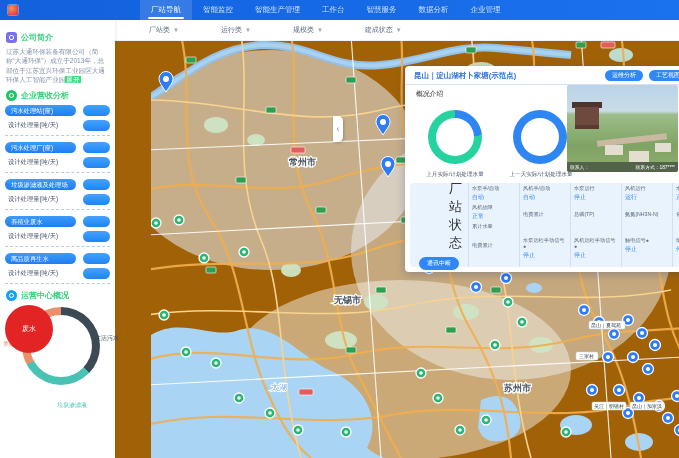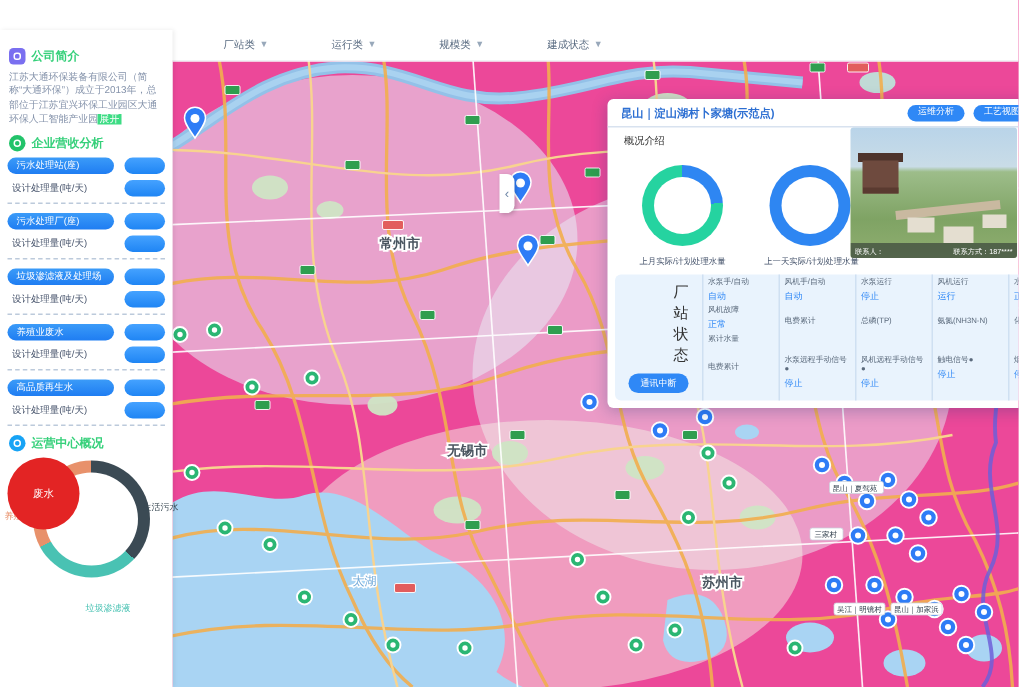--- a/index.html
+++ b/index.html
@@ -40,21 +40,21 @@
   .chart-wrap{position:relative;width:111px;height:102px;margin-top:2px;}
   .donut{position:absolute;left:17px;top:2px;width:78px;height:78px;border-radius:50%;background:conic-gradient(#3b4a54 0 37%,#49c2b3 37% 67%,#e8916b 67% 100%);}
   .donut::before{content:"";position:absolute;inset:8px;background:#fff;border-radius:50%;}
   .donut-center{position:absolute;inset:15px;background:#e32424;border-radius:50%;display:flex;align-items:center;justify-content:center;color:#fff;font-size:7px;z-index:1;}
   .pie-lab{position:absolute;font-size:6px;white-space:nowrap;}
   .pie-left{left:-2px;top:35px;color:#e8916b;}
   .pie-right{right:-3px;top:29px;color:#3b4a54;}
   .pie-bottom{left:52px;bottom:-3px;color:#49c2b3;}
 
   
-  .map{position:absolute;left:115px;top:40px;right:0;bottom:0;z-index:1;background:#ec4899;}
+  .map{position:absolute;left:115px;top:40px;right:0;bottom:0;z-index:1;background:#a16207;padding-left:36px;}
   svg text{font-family:"Liberation Sans",sans-serif;}
   .city{font-size:9px;font-weight:bold;fill:#4a5560;stroke:#fff;stroke-width:2.5px;paint-order:stroke;}
   .water-lab{font-size:8px;fill:#6fa8d8;stroke:#fff;stroke-width:2px;paint-order:stroke;}
   .stn-lab{font-size:5px;fill:#33414f;}
   .collapse-tab{position:absolute;left:333px;top:116px;width:10px;height:26px;background:#fff;border-radius:0 5px 5px 0;box-shadow:1px 1px 3px rgba(0,0,0,.2);z-index:3;display:flex;align-items:center;justify-content:center;color:#6f87a8;font-size:9px;cursor:pointer;}
 
   
   .popup{position:absolute;left:405px;top:66px;width:290px;height:206px;background:#fff;border-radius:4px;box-shadow:0 2px 10px rgba(30,60,120,.3);z-index:5;overflow:hidden;}
   .popup-title{font-size:7.5px;color:#2d6fd2;font-weight:bold;padding:5px 8px 3px 9px;border-bottom:1px solid #d8e2ef;white-space:nowrap;}
   .popup-btn{position:absolute;top:4px;height:11px;line-height:11px;padding:0 7px;background:#2f88f6;color:#fff;font-size:6px;border-radius:6px;cursor:pointer;white-space:nowrap;}
@@ -67,21 +67,21 @@
   .gauge-lab{position:absolute;top:105px;width:100px;text-align:center;font-size:5.6px;color:#45536b;white-space:nowrap;}
   .glab1{left:0;} .glab2{left:86px;}
   .photo{position:absolute;left:162px;top:19px;width:111px;height:87px;border-radius:2px;overflow:hidden;background:linear-gradient(180deg,#b9d4e9 0%,#c9dce7 30%,#9dbd8a 34%,#7fa364 70%,#8fae70 100%);cursor:pointer;}
   .photo .bldg{position:absolute;left:8px;top:22px;width:24px;height:22px;background:#6e4a3e;box-shadow:inset 0 -4px 0 #5a3a30;}
   .photo .roof{position:absolute;left:5px;top:17px;width:30px;height:6px;background:#4e342c;}
   .photo .path1{position:absolute;left:30px;top:52px;width:70px;height:6px;background:#c9b9a0;transform:rotate(-6deg);}
   .photo .pad{position:absolute;background:#e4ded0;}
   .photo-cap{position:absolute;left:0;right:0;bottom:0;height:10px;background:rgba(35,40,45,.55);display:flex;justify-content:space-between;align-items:center;padding:0 3px;color:#fff;font-size:4.8px;white-space:nowrap;}
   .status-box{position:absolute;left:5px;top:117px;height:84px;width:308px;background:#e9f3fd;border-radius:4px;display:flex;}
   .status-left{width:58px;flex:0 0 auto;display:flex;flex-direction:column;align-items:center;justify-content:center;gap:5px;}
-  .status-name{font-size:10px;color:#333;margin-left:39px;}
+  .status-name{font-size:13px;color:#333;margin-left:39px;}
   .status-badge{background:#2f88f6;color:#fff;font-size:6px;padding:2px 8px;border-radius:8px;white-space:nowrap;}
   .scol{width:51px;flex:0 0 auto;border-left:1px solid #cfe0f2;padding:3px 3px;box-sizing:border-box;display:flex;flex-direction:column;}
   .scell{flex:1;min-height:0;}
   .scell .lab{font-size:5.2px;color:#5b6a7c;line-height:1.15;}
   .scell .val{font-size:6px;color:#2f88f6;margin-top:1px;}
   .scol.four .scell{flex:none;height:19px;}
 </style>
 </head>
 <body>
 
@@ -259,20 +259,32 @@
       </g>
       <g>
         <rect x="479" y="362" width="34" height="8" rx="1.5" fill="#fff" stroke="#c9d2dc" stroke-width=".5"></rect>
         <text class="stn-lab" x="481" y="368">昆山｜加家浜</text>
       </g>
     </svg>
   </div>
 
   <div class="collapse-tab">‹</div>
 
+  <div class="topnav">
+    <div class="logo"></div>
+    <div class="nav-items">
+      <div class="nav-item active">厂站导航</div>
+      <div class="nav-item">智能监控</div>
+      <div class="nav-item">智能生产管理</div>
+      <div class="nav-item">工作台</div>
+      <div class="nav-item">智慧服务</div>
+      <div class="nav-item">数据分析</div>
+      <div class="nav-item">企业管理</div>
+    </div>
+  </div>
 
   <div class="filterbar">
     <div class="filter">
         <span>厂站类</span>
         <span class="caret">▼</span>
       </div>
     <div class="filter">
         <span>运行类</span>
         <span class="caret">▼</span>
       </div>

